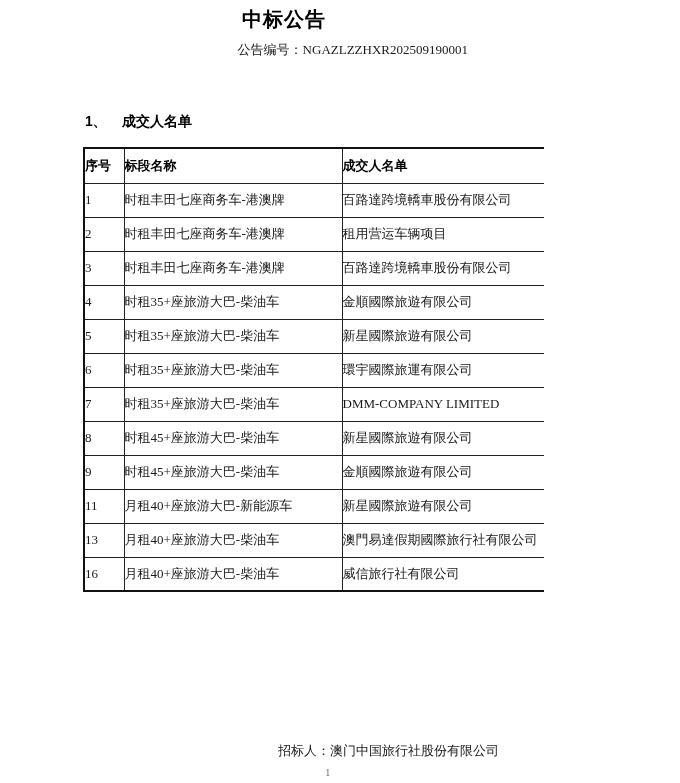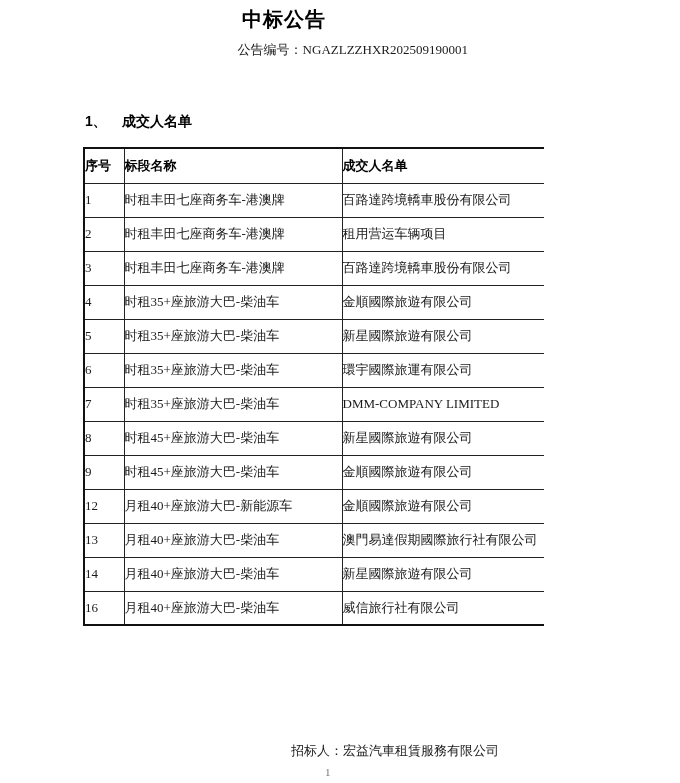--- a/index.html
+++ b/index.html
@@ -180,46 +180,41 @@
       <td>新星國際旅遊有限公司</td>
     </tr>
 
     <tr>
       <td>9</td>
       <td>时租45+座旅游大巴-柴油车</td>
       <td>金順國際旅遊有限公司</td>
     </tr>
 
 
-
-    <tr>
-      <td>12</td>
+    <tr>
+      <td>11</td>
       <td>月租40+座旅游大巴-新能源车</td>
-      <td>金順國際旅遊有限公司</td>
-    </tr>
+      <td>新星國際旅遊有限公司</td>
+    </tr>
+
 
     <tr>
       <td>13</td>
       <td>月租40+座旅游大巴-柴油车</td>
       <td>澳門易達假期國際旅行社有限公司</td>
     </tr>
 
-    <tr>
-      <td>14</td>
-      <td>月租40+座旅游大巴-柴油车</td>
-      <td>新星國際旅遊有限公司</td>
-    </tr>
 
     <tr>
       <td>16</td>
       <td>月租40+座旅游大巴-柴油车</td>
       <td>威信旅行社有限公司</td>
     </tr>
   </tbody>
   </table>
 
   <div class="footer-line">
-    <span>招标人：</span><span>宏益汽車租賃服務有限公司</span>
+    <span>招标人：</span><span>澳门中国旅行社股份有限公司</span>
   </div>
 
   <div class="page-number">1</div>
 
 </div>
 
 </body></html>

